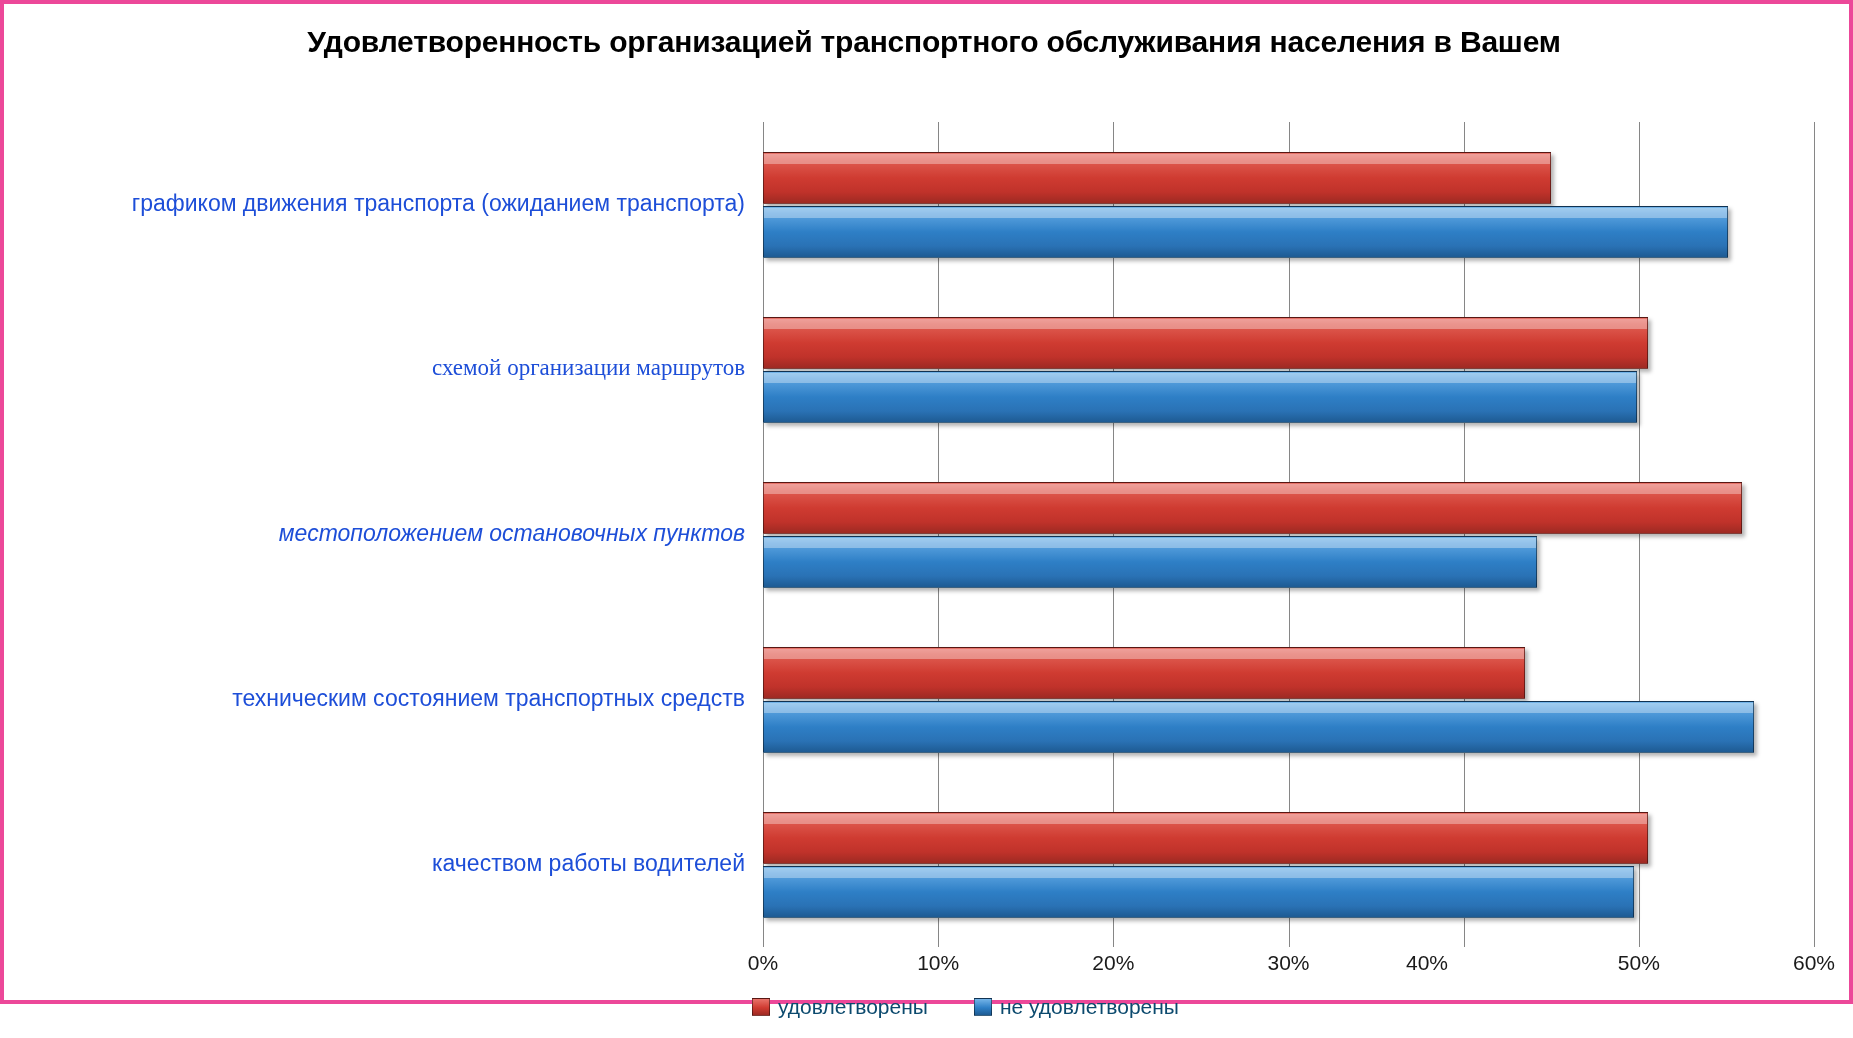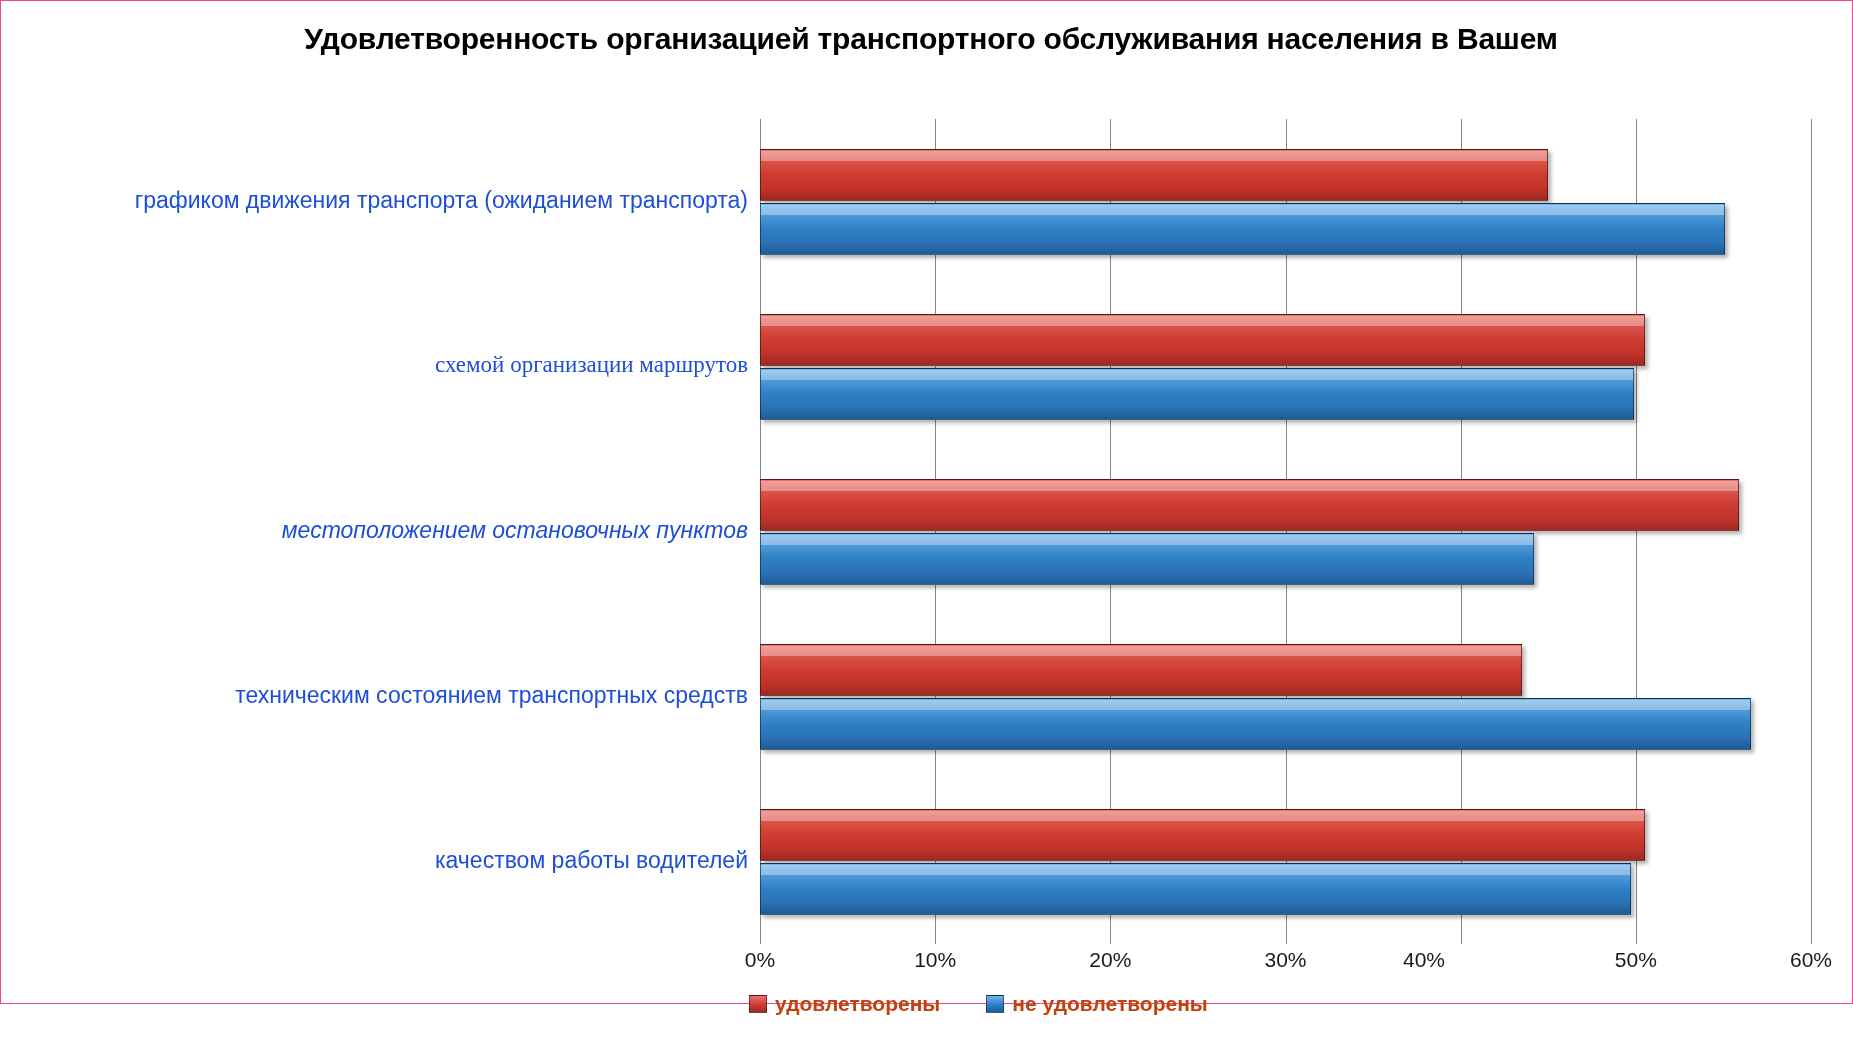--- a/index.html
+++ b/index.html
@@ -6,21 +6,21 @@
   body{
     width:1853px;height:1038px;
     background:#ffffff;
     font-family:"Liberation Sans", sans-serif;
     overflow:hidden;
   }
   #chart-root{
     position:relative;
     width:1853px;height:1004px;
     box-sizing:border-box;
-    border:1px solid #ec4899;
+    border:4px solid #ec4899;
     background:#ffffff;
   }
 
   
   #chart-title{
     position:absolute;
     left:150px; top:18px; width:1560px;
     text-align:center;
     font-size:30px;
     font-weight:bold;
@@ -111,21 +111,21 @@
     width:18px;height:18px;
     box-sizing:border-box;
     border:1px solid rgba(0,0,0,0.45);
   }
   .legend-swatch.red{
     background:linear-gradient(to bottom,#e8736a 0%,#cf3b31 55%,#9e2a23 100%);
   }
   .legend-swatch.blue{
     background:linear-gradient(to bottom,#74b4e8 0%,#2e7fc6 55%,#1e5b93 100%);
   }
-  .legend-text{ font-size:21px; color:#c2410c; white-space:nowrap;font-weight:bold; }
+  .legend-text{ font-size:21px; color:#0c4a6e; white-space:nowrap; }
 </style>
 </head>
 <body>
 
 <div id="chart-root">
 
   <div id="chart-title">
     <div>Удовлетворенность организацией транспортного обслуживания населения в Вашем</div>
   </div>
 

